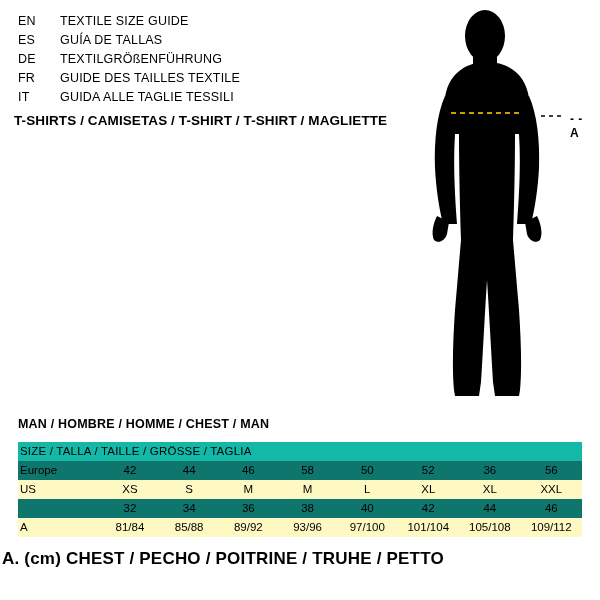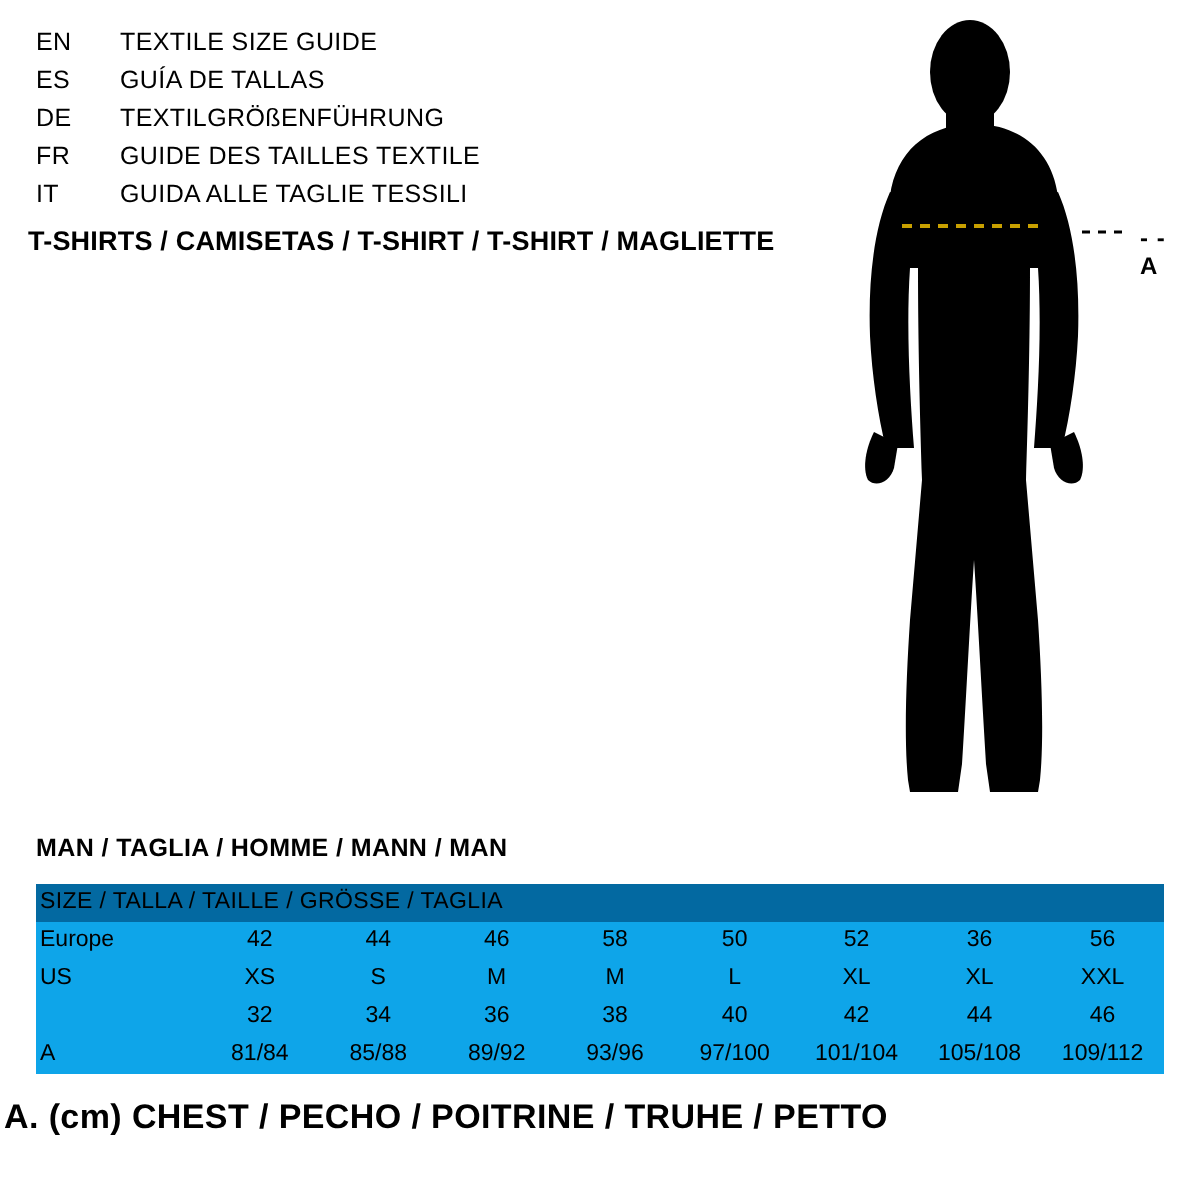--- a/index.html
+++ b/index.html
@@ -97,29 +97,29 @@
     border-collapse: collapse;
     font-size: 11.5px;
   }
   table.size-table td {
     padding: 0;
     height: 19px;
     line-height: 19px;
     vertical-align: middle;
   }
   .row-header td {
-    background: #0369a1;
+    background: #14b8a6;
     font-size: 11.5px;
     letter-spacing: 0.2px;
   }
   .row-shade td {
-    background: #0ea5e9;
+    background: #0f766e;
   }
   .row-plain td {
-    background: #0ea5e9;
+    background: #fef9c3;
   }
   .col-label {
     width: 90px;
     padding-left: 2px !important;
     text-align: left;
   }
   .cell {
     width: 66px;
     text-align: center;
   }
@@ -203,21 +203,21 @@
 
       <path d="M122 206 C 126 214, 128 224, 125 230 C 121 234, 114 231, 112 224 L 110 212 Z" fill="#000000"></path>
 
       <line x1="36" y1="103" x2="108" y2="103" stroke="#c8a000" stroke-width="2" stroke-dasharray="5,4"></line>
 
       <line x1="126" y1="106" x2="150" y2="106" stroke="#000000" stroke-width="1.6" stroke-dasharray="4,4"></line>
     </svg>
     <div class="measure-label">- - A</div>
   </div>
 
-  <div class="table-title">MAN / TAGLIA / HOMME / MANN / MAN</div>
+  <div class="table-title">MAN / HOMBRE / HOMME / CHEST / MAN</div>
 
   <table class="size-table">
     <tbody>
       <tr class="row-header">
         <td class="col-label" colspan="9">SIZE / TALLA / TAILLE / GRÖSSE / TAGLIA</td>
       </tr>
       <tr class="row-shade">
         <td class="col-label">Europe</td>
         <td class="cell">42</td>
         <td class="cell">44</td>

